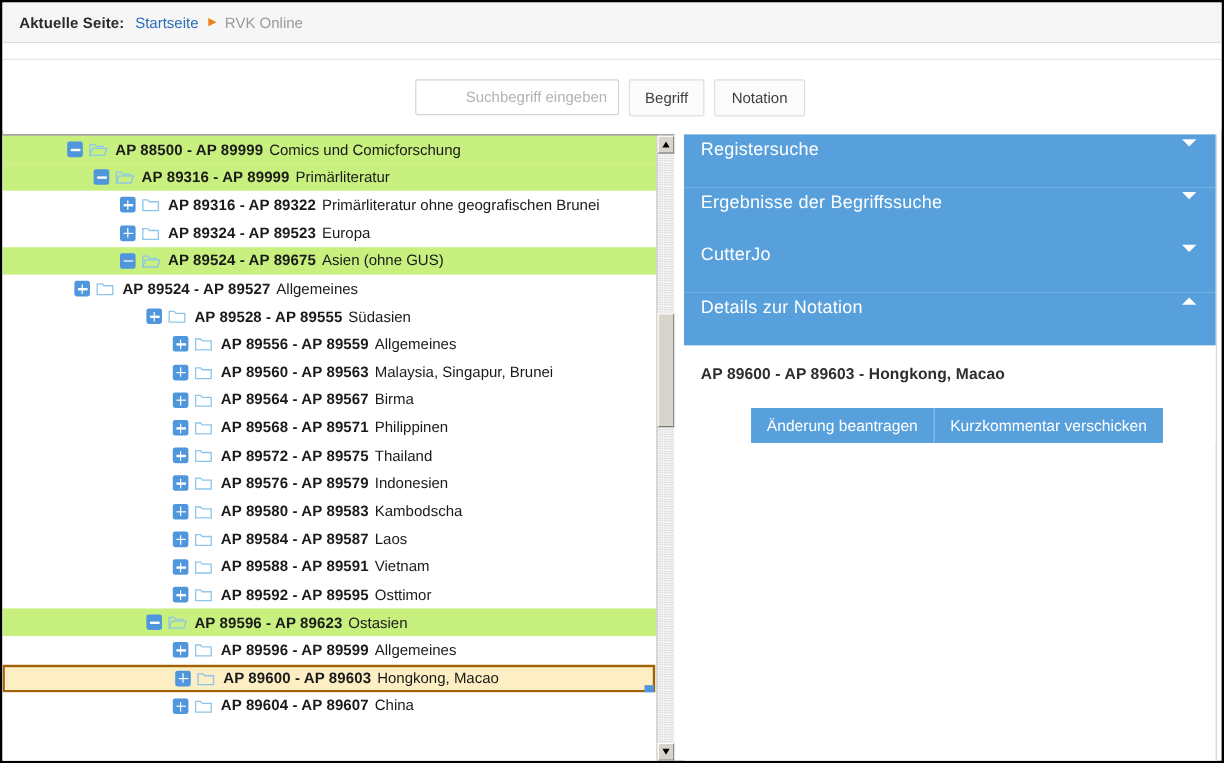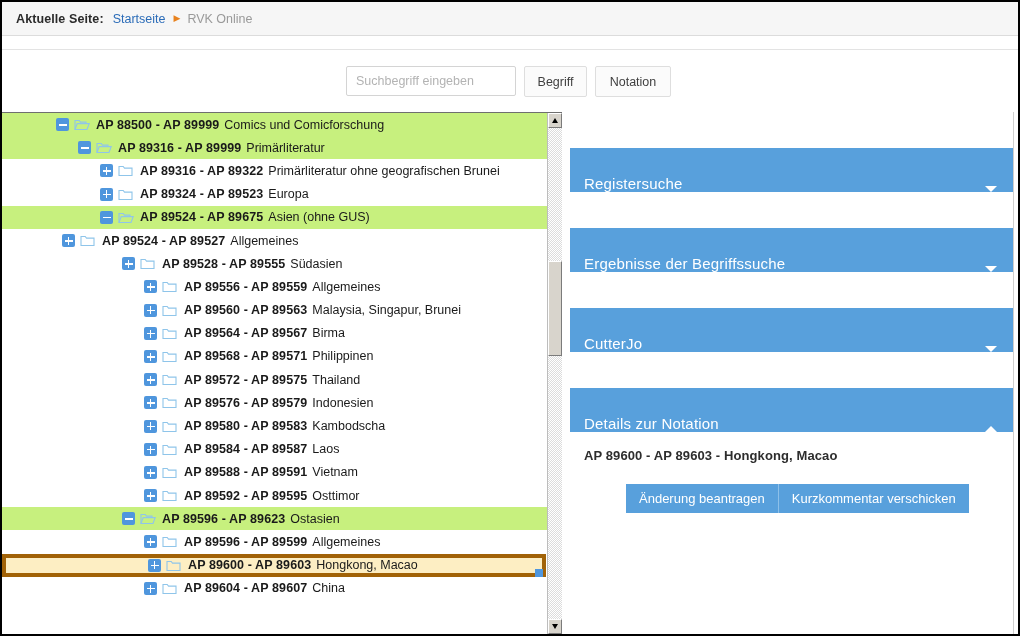--- a/index.html
+++ b/index.html
@@ -88,20 +88,21 @@
     height: 30px;
     box-sizing: border-box;
     border: 1px solid #d4d4d4;
     border-radius: 2px;
     background: #ffffff;
     font-family: "Liberation Sans", sans-serif;
     font-size: 12.5px;
     color: #b91c1c;
     padding: 0 9px;
     outline: none;
+    text-align: right;
   }
   .search-input::placeholder { color: #b3b3b3; }
   .btn-flat {
     position: absolute;
     top: 64px;
     height: 31px;
     box-sizing: border-box;
     background: #fbfbfb;
     border: 1px solid #dedede;
     border-radius: 2px;
@@ -139,21 +140,21 @@
     display: flex;
     align-items: center;
     background: #ffffff;
     box-sizing: border-box;
     white-space: nowrap;
     cursor: pointer;
   }
   .trow.branch { background: #c7f07e; }
   .trow.selected {
     background: #fdeec3;
-    border: 4px solid #a16207;
+    border: 2px solid #a16207;
     height: 23.2px;
     margin-right: 1px;
   }
   .tgl {
     width: 13px;
     height: 13px;
     flex: 0 0 13px;
     border-radius: 2px;
     background: #4f96dd;
     position: relative;
@@ -257,27 +258,26 @@
     width: 444px;
     height: 522px;
     background: #ffffff;
     border-right: 1px solid #cfcfcf;
     box-sizing: border-box;
   }
   .acc-head {
     height: 44px;
     background: #58a0dc;
     display: flex;
-    align-items: flex-end;
+    align-items: flex-start;
     justify-content: space-between;
-    padding: 16px 16px 0 14px;
+    padding: 4px 16px 0 14px;
     box-sizing: border-box;
     cursor: pointer;
     color: #ffffff;
-    margin-top: 36px;
   }
   .acc-title {
     font-size: 15px;
     color: #ffffff;
     letter-spacing: .2px;
   }
   .chev {
     width: 0; height: 0;
     border-left: 6px solid transparent;
     border-right: 6px solid transparent;

